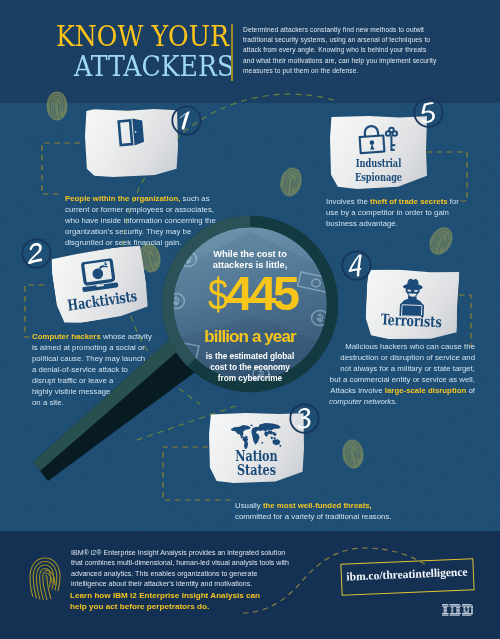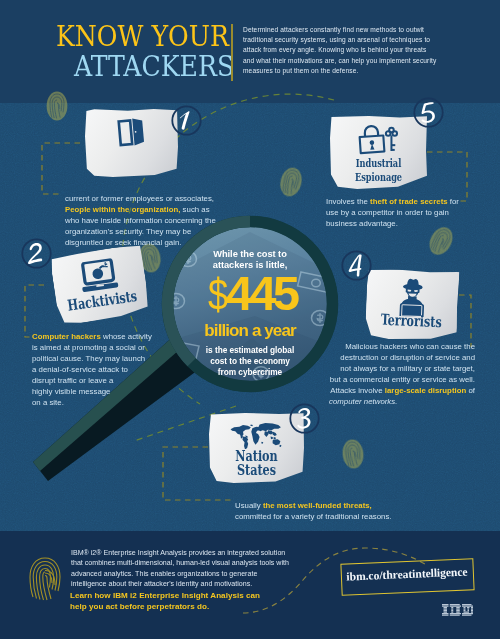--- a/index.html
+++ b/index.html
@@ -64,21 +64,21 @@
   #copy-terrorists{left:329px;top:341px;width:146px;text-align:right;}
   #copy-espionage{left:326px;top:196px;width:140px;}
 
   
   #stat{position:absolute;z-index:4;left:173px;top:249px;width:154px;text-align:center;color:#ffffff;}
   .stat-top{font-size:9.3px;font-weight:700;line-height:11px;letter-spacing:-.05px;}
   .stat-amount{font-weight:700;font-size:49px;line-height:40px;
       color:#f8c51b;letter-spacing:-3.8px;margin-top:2px;}
   .stat-amount .dollar{font-weight:400;font-size:44px;letter-spacing:-2.5px;display:inline-block;transform:scaleX(.82);transform-origin:right center;}
   .stat-unit{font-weight:700;font-size:17px;line-height:19px;
-      color:#f8c51b;letter-spacing:-.9px;margin-top:6px;}
+      color:#f8c51b;letter-spacing:-.9px;margin-top:12px;}
   .stat-bot{font-size:8.3px;font-weight:700;line-height:10.8px;letter-spacing:-.05px;}
   .stat-bot.first{margin-top:5px;}
 
   
   #foot-para{position:absolute;z-index:6;margin:0;left:71px;top:548px;width:222px;font-size:7.05px;line-height:10.4px;
      color:#dce6f0;letter-spacing:.02px;}
   #foot-cta{position:absolute;z-index:6;margin:0;left:70px;top:590px;width:200px;font-size:8.1px;line-height:11px;
      color:#f4c620;font-weight:700;letter-spacing:.02px;}
   #url-box{position:absolute;z-index:6;left:341px;top:561px;width:131px;height:30px;
      border:1.5px solid #e0c531;transform:rotate(-2.4deg);}
@@ -318,22 +318,22 @@
       <circle cx="15.5" cy="15.5" r="14.2" fill="none" stroke="#18365c" stroke-width="1.8"></circle>
       </svg>
     <svg class="hand" width="31" height="31" viewBox="0 0 31 31">
         <g fill="#ffffff">
           <path d="M19.8 5.2 c1.0 -0.1 1.4 1.4 0.3 1.6 c-2.4 0.5 -5.4 1.2 -7.1 1.8 c-0.5 1.7 -1.1 3.9 -1.5 5.6 c1.2 -0.5 2.6 -0.8 4.0 -0.8 c3.9 0 6.4 2.3 6.4 5.6 c0 3.9 -3.3 6.8 -7.8 6.8 c-2.3 0 -4.2 -0.7 -5.3 -1.8 c-0.7 -0.7 0.3 -2.1 1.2 -1.4 c1.0 0.8 2.4 1.3 4.1 1.3 c3.0 0 5.2 -1.9 5.2 -4.6 c0 -2.3 -1.7 -3.8 -4.4 -3.8 c-1.6 0 -3.3 0.5 -4.6 1.3 c-1.0 0.6 -1.9 0.1 -1.7 -1.0 c0.5 -2.5 1.4 -6.2 2.1 -8.4 c0.2 -0.7 0.6 -1.0 1.4 -1.2 c2.0 -0.5 5.3 -1.0 7.7 -1.0 z"></path>
         </g>
       </svg><div class="n">5</div>
   </div>
 
   <p class="copy" id="copy-insider">
+      <span class="ln"><b>People within the organization,</b> such as</span>
       <span class="ln">current or former employees or associates,</span>
-      <span class="ln"><b>People within the organization,</b> such as</span>
       <span class="ln">who have inside information concerning the</span>
       <span class="ln">organization's security. They may be</span>
       <span class="ln">disgruntled or seek financial gain.</span>
     </p>
   <p class="copy" id="copy-hacktivists">
       <span class="ln"><b>Computer hackers</b> whose activity</span>
       <span class="ln">is aimed at promoting a social or</span>
       <span class="ln">political cause. They may launch</span>
       <span class="ln">a denial-of-service attack to</span>
       <span class="ln">disrupt traffic or leave a</span>

